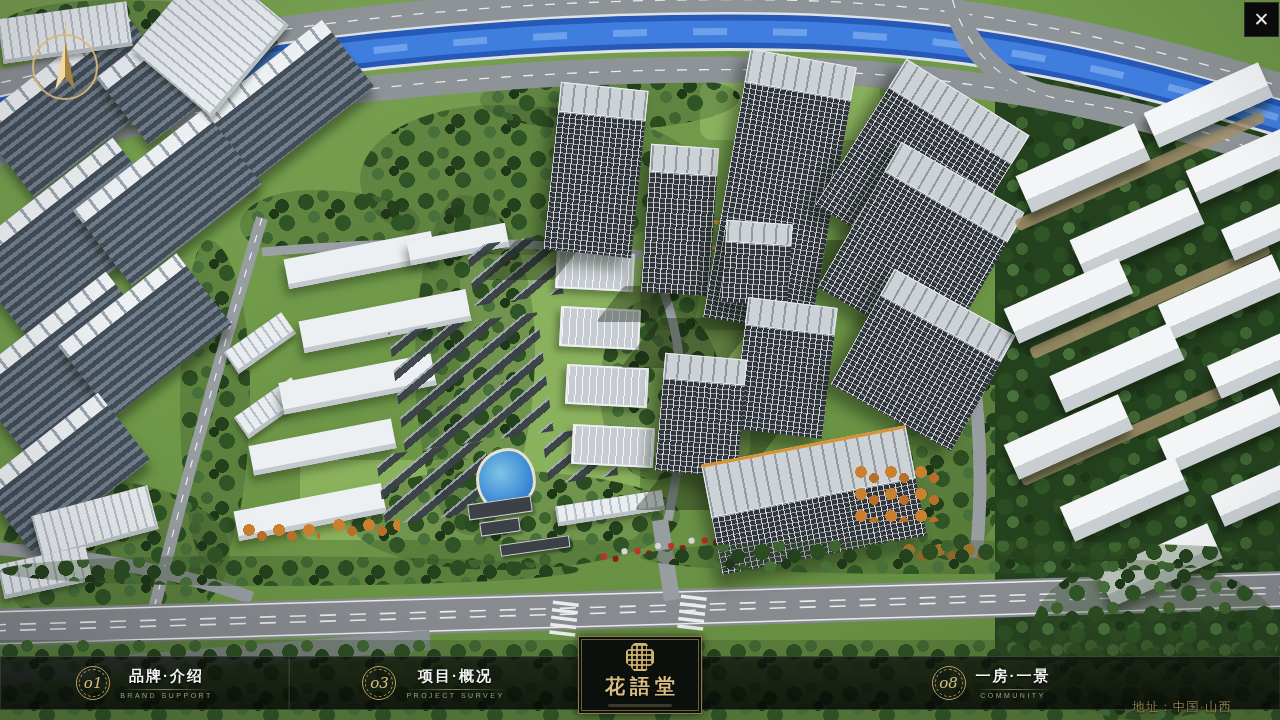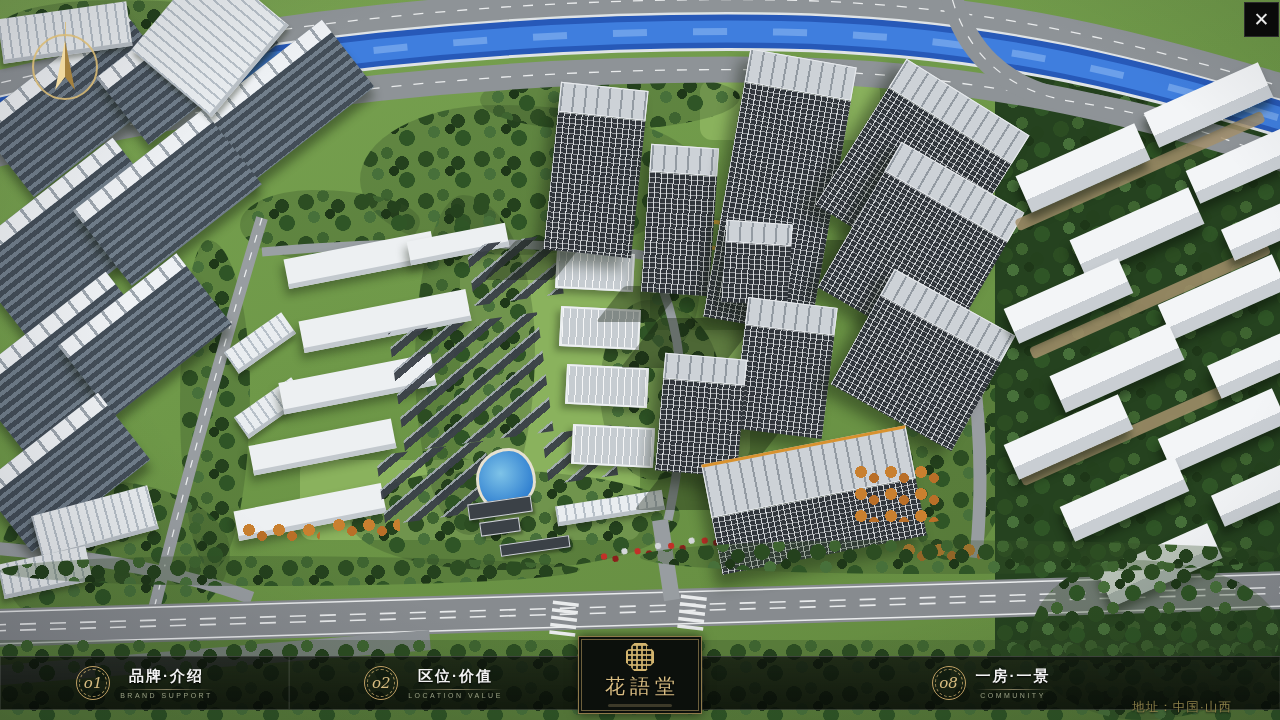--- a/index.html
+++ b/index.html
@@ -85,21 +85,21 @@
   .logobox{position:absolute;left:50%;top:636px;transform:translateX(-50%);width:124px;height:78px;z-index:25;
     background:#0c100c;border:1px solid #8f7a4a;
     box-shadow:inset 0 0 0 2px #0c100c,inset 0 0 0 3px rgba(190,160,100,.55),0 0 10px rgba(0,0,0,.6);
     display:flex;flex-direction:column;align-items:center;justify-content:center;cursor:pointer;}
   .seal{width:28px;height:28px;margin-bottom:2px;
     clip-path:polygon(30% 0,70% 0,100% 30%,100% 70%,70% 100%,30% 100%,0 70%,0 30%);
     box-shadow:inset 0 0 0 2px #d2b46e;
     background-image:
       repeating-linear-gradient(0deg,rgba(210,180,110,.85) 0 1.5px,transparent 1.5px 5px),
       repeating-linear-gradient(90deg,rgba(210,180,110,.85) 0 1.5px,transparent 1.5px 5px);}
-  .logoname{font-family:"DejaVu Serif","Liberation Serif",serif;font-weight:400;font-size:20px;color:#d9bd82;
+  .logoname{font-family:"DejaVu Serif","Liberation Serif",serif;font-weight:700;font-size:20px;color:#d9bd82;
     letter-spacing:5px;text-indent:5px;text-shadow:0 1px 2px #000;}
   .tagblur{width:64px;height:3px;margin-top:4px;background:rgba(190,170,120,.28);border-radius:2px;}
   .address{position:absolute;right:48px;top:699px;z-index:26;color:#8d8149;font-size:12.5px;
     letter-spacing:1px;text-shadow:0 1px 2px rgba(0,0,0,.8);}
 </style>
 </head>
 <body>
 
 <div id="stage">
 
@@ -289,26 +289,26 @@
             <i>o1</i>
           </span>
         <span class="nav-text">
             <span class="cn">品牌·介绍</span>
             <span class="rule"></span>
             <span class="en">BRAND SUPPORT</span>
           </span>
       </div>
       <div class="nav-item">
         <span class="badge">
-            <i>o2</i>
+            <i>o3</i>
           </span>
         <span class="nav-text">
-            <span class="cn">区位·价值</span>
+            <span class="cn">项目·概况</span>
             <span class="rule"></span>
-            <span class="en">LOCATION VALUE</span>
+            <span class="en">PROJECT SURVEY</span>
           </span>
       </div>
     </div>
     <div style="flex:0 0 124px;"></div>
     <div class="ngroup">
       <div class="nav-item">
         <span class="badge">
             <i>o8</i>
           </span>
         <span class="nav-text">

